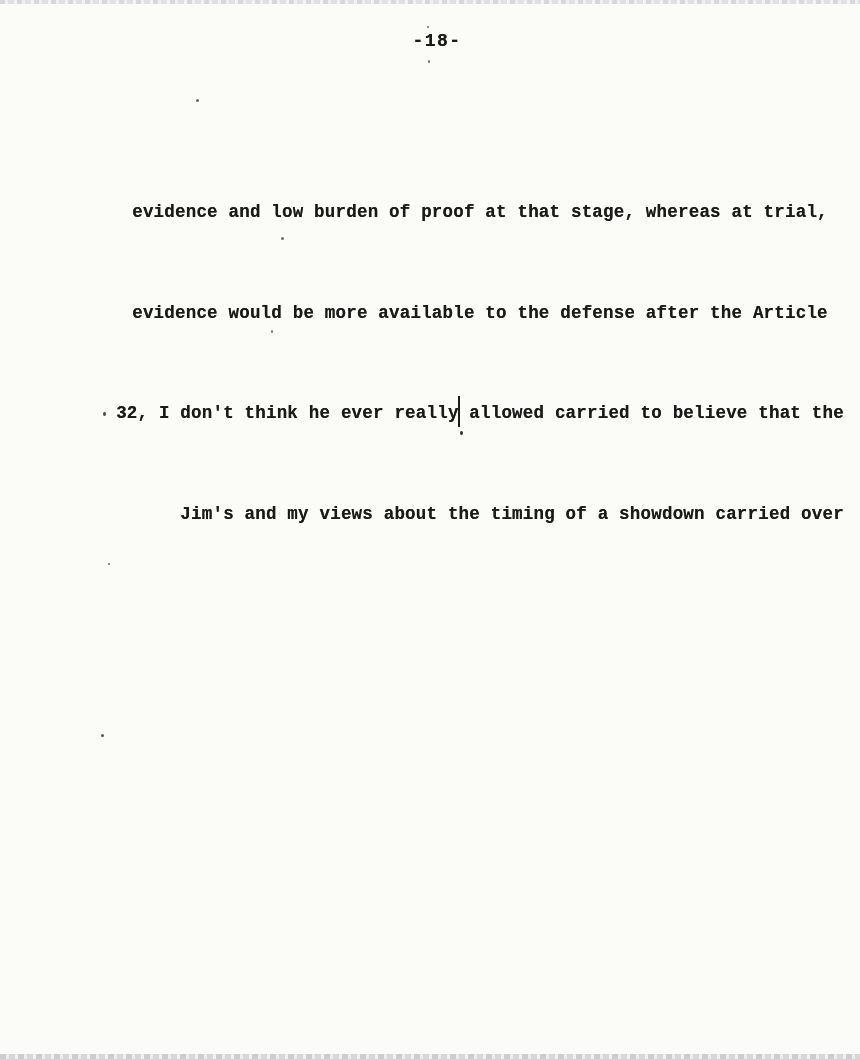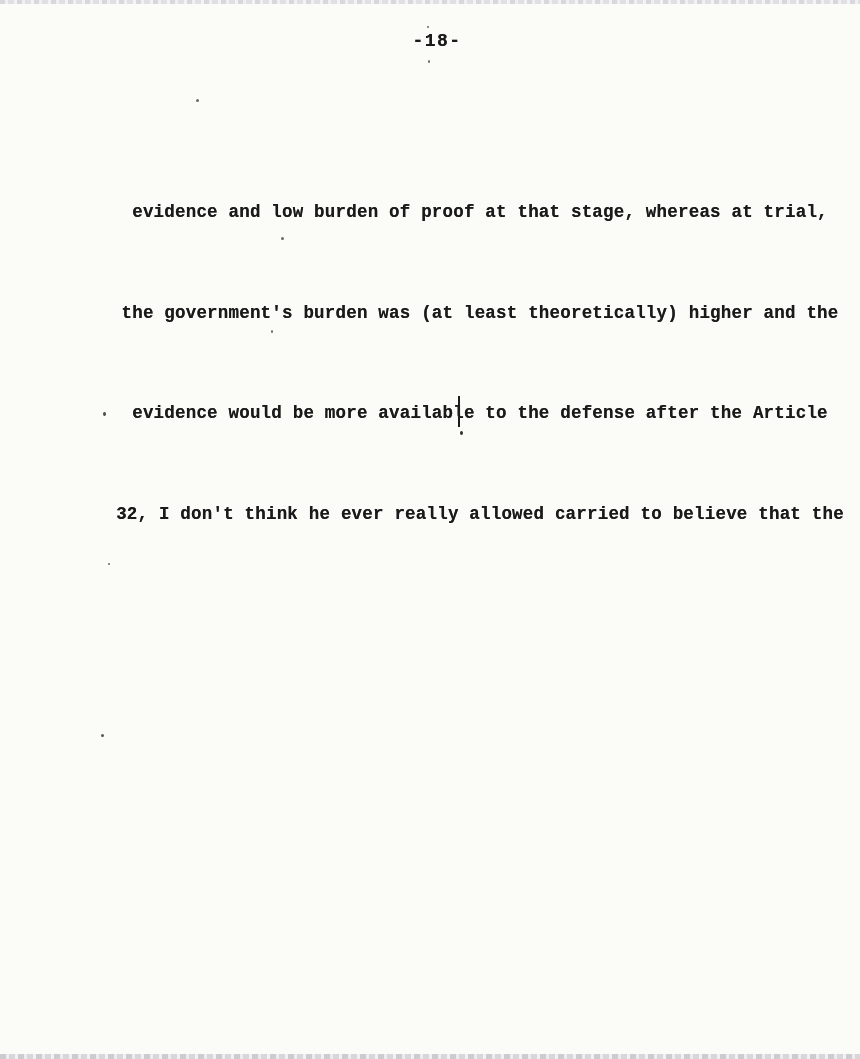--- a/index.html
+++ b/index.html
@@ -93,23 +93,23 @@
 
 <div class="page">
 
   <div class="scan-edge top"></div>
   <div class="scan-edge bottom"></div>
 
   <div class="pageno">-18-</div>
 
   <div class="body-text">
     <div class="line">evidence and low burden of proof at that stage, whereas at trial,</div>
-    <div class="line">the government's burden was (at least theoretically) higher and the</div>
     <div class="line">evidence would be more available to the defense after the Article</div>
     <div class="line">32, I don't think he ever really allowed carried to believe that the</div>
+    <div class="line">      Jim's and my views about the timing of a showdown carried over</div>
     
     
     
     
     
     
     
     
     
     

